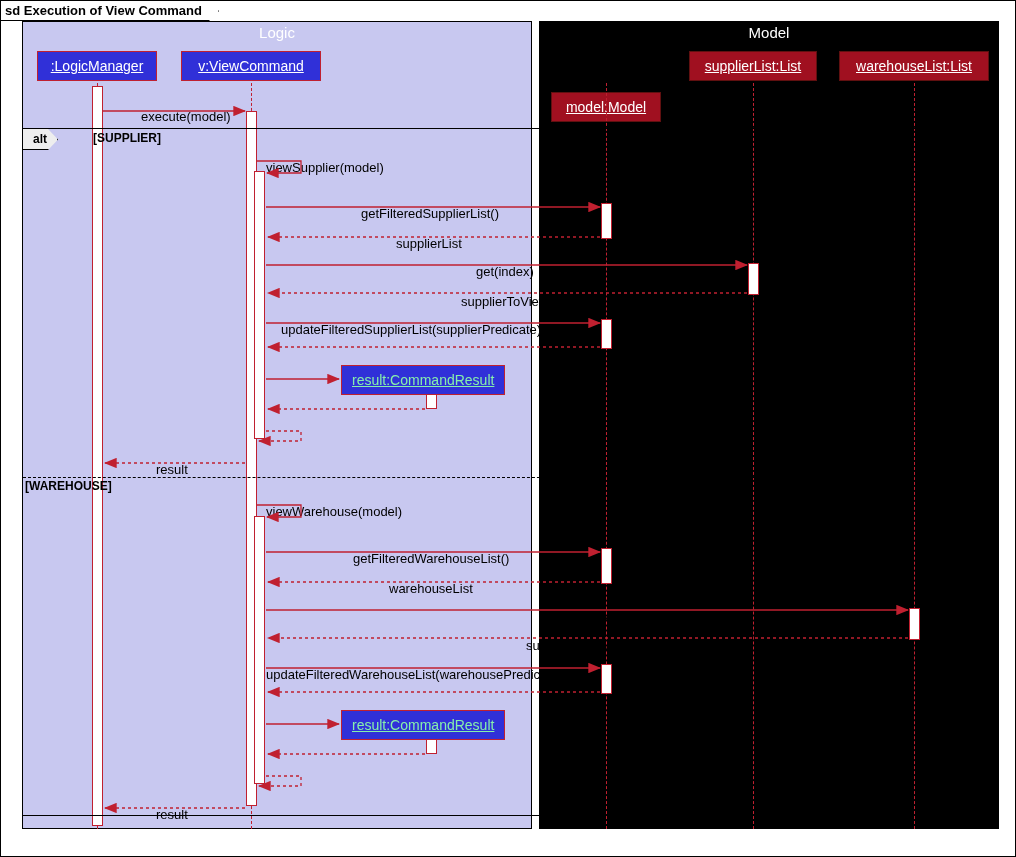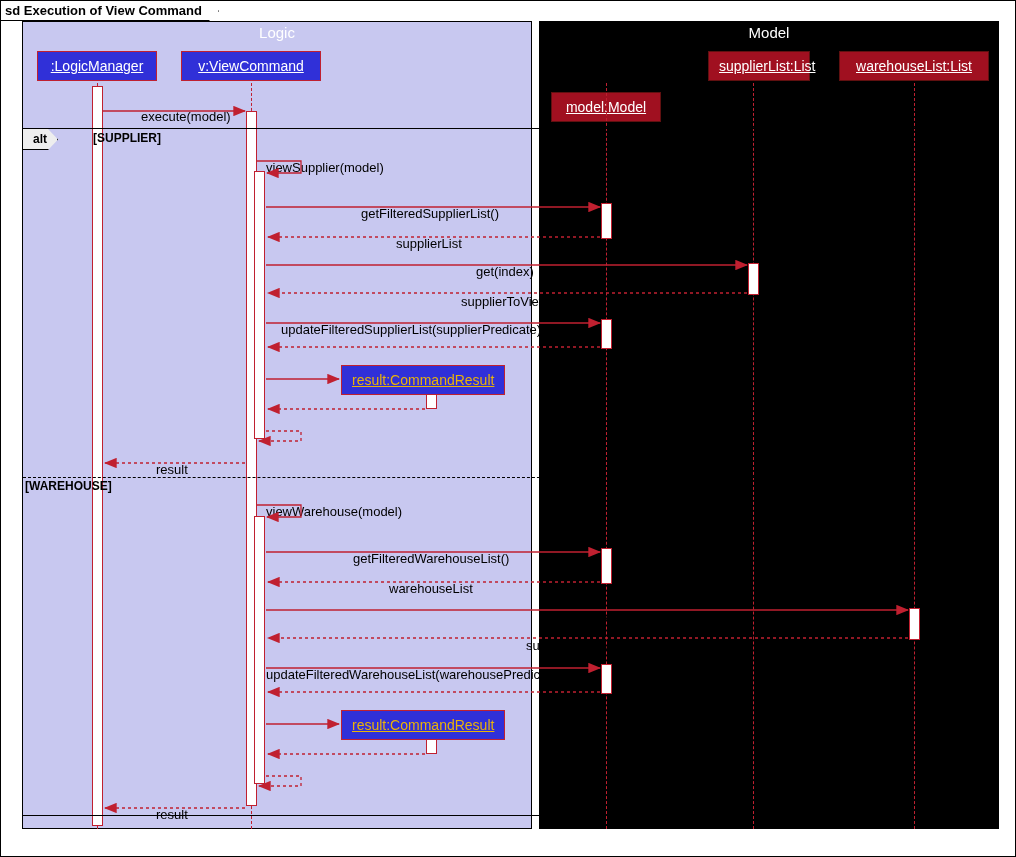--- a/index.html
+++ b/index.html
@@ -64,41 +64,41 @@
   }
   .msg-label {
     position: absolute; font-size: 13px; text-align: center;
     white-space: nowrap;
     margin-top: 13px;
   }
   svg.arrows { position: absolute; top: 0; left: 0; pointer-events: none; }
   .created-obj {
     position: absolute;
     background: #3030d8; border: 1.5px solid #c02030;
-    color: #eab308; text-decoration: underline;
+    color: #86efac; text-decoration: underline;
     padding: 6px 10px; font-size: 14px;
   }
 </style>
 </head>
 <body>
 
 <div class="frame">
   <div class="frame-label corner-cut">sd Execution of View Command</div>
 
   <div class="package-box pkg-logic">
     <div class="pkg-title">Logic</div>
   </div>
   <div class="package-box pkg-model">
     <div class="pkg-title">Model</div>
   </div>
 
   <div class="participant p-logic" style="left:36px; top:50px; width:120px;">:LogicManager</div>
   <div class="participant p-logic" style="left:180px; top:50px; width:140px;">v:ViewCommand</div>
   <div class="participant p-model" style="left:550px; top:50px; width:110px;margin-top:41px;">model:Model</div>
-  <div class="participant p-model" style="left:688px; top:50px; width:102px;margin-left:19px;">supplierList:List</div>
+  <div class="participant p-model" style="left:688px; top:50px; width:128px;">supplierList:List</div>
   <div class="participant p-model" style="left:838px; top:50px; width:150px;">warehouseList:List</div>
 
   <div class="lifeline" style="left:96px; top:82px; height:746px;"></div>
   <div class="lifeline" style="left:250px; top:82px; height:746px;"></div>
   <div class="lifeline" style="left:605px; top:82px; height:746px;"></div>
   <div class="lifeline" style="left:752px; top:82px; height:746px;"></div>
   <div class="lifeline" style="left:913px; top:82px; height:746px;"></div>
 
   <div class="activation" style="left:91px; top:85px; height:740px;"></div>
   <div class="activation" style="left:245px; top:110px; height:695px;"></div>

